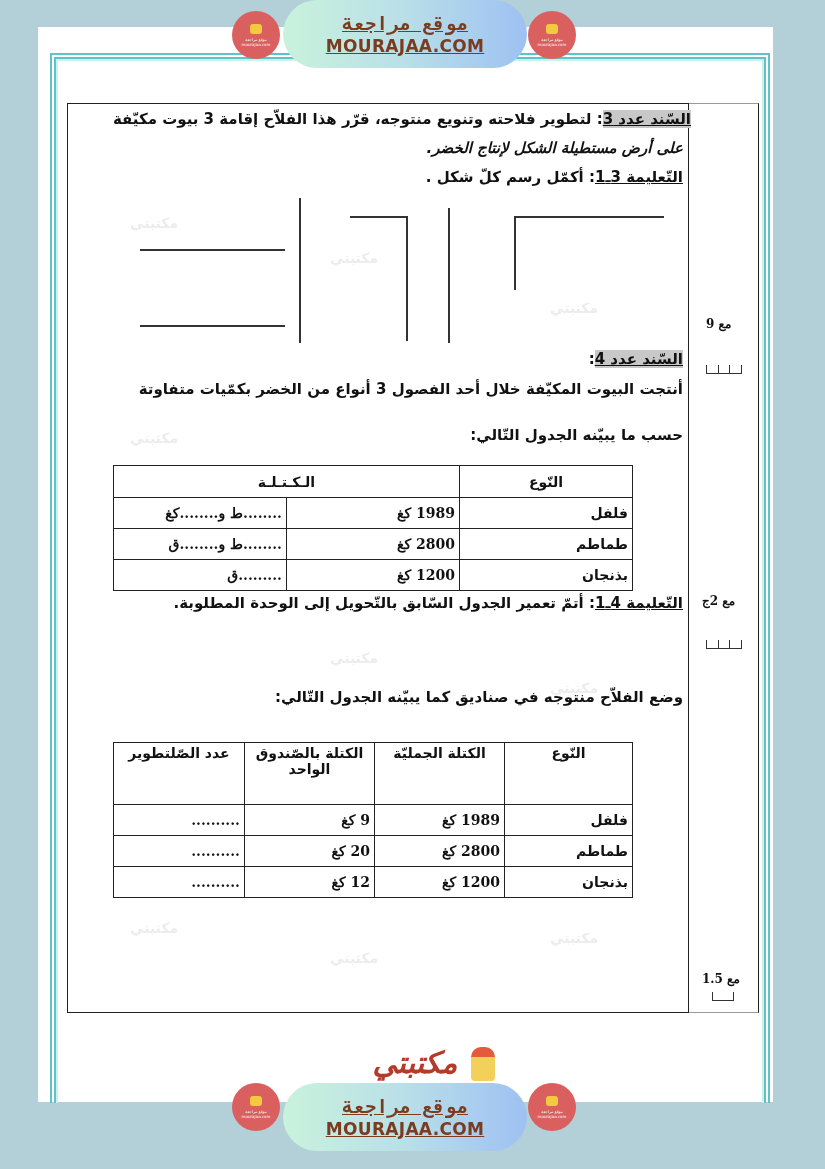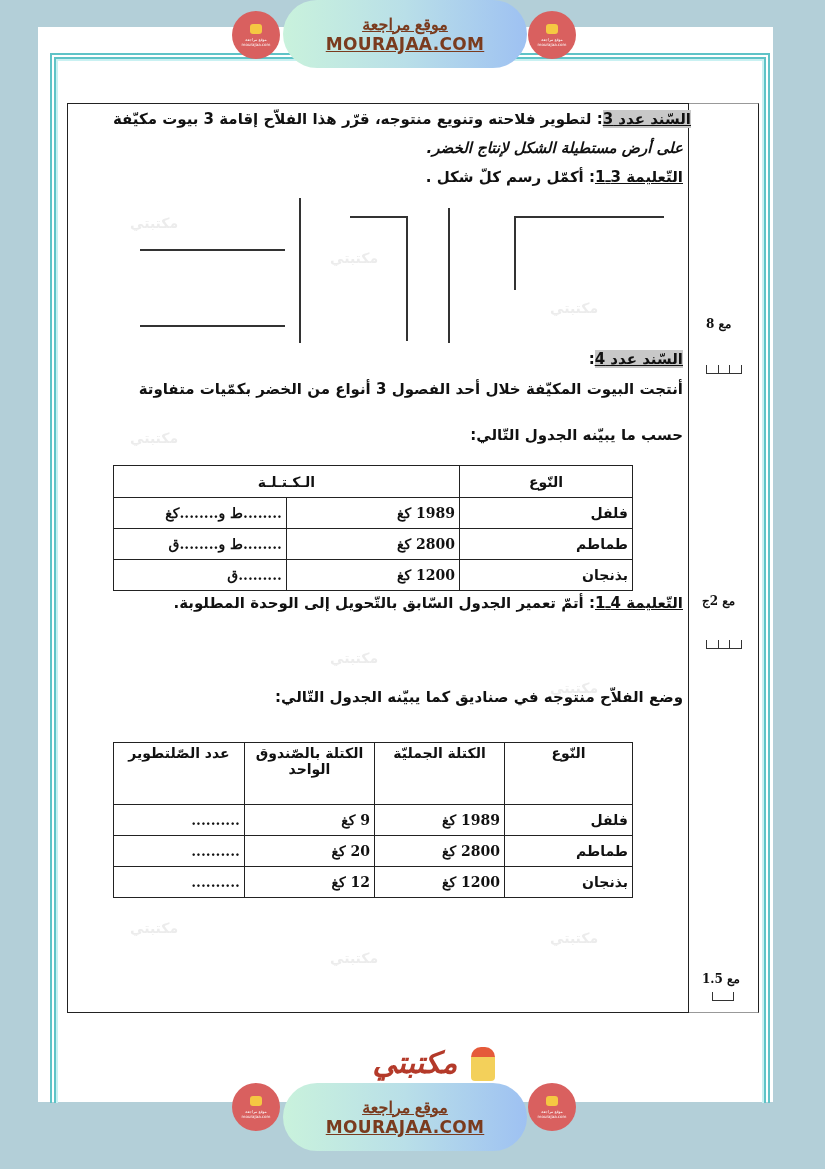--- a/index.html
+++ b/index.html
@@ -63,21 +63,21 @@
     display: flex;
   }
   .slots span { flex: 1; border-right: 1.5px solid #333; }
   .slots span:last-child { border-right: none; }
   .banner {
     position: absolute; width: 244px; height: 68px; border-radius: 34px;
     background: linear-gradient(90deg, #c9f2dc 0%, #b9dfe8 50%, #9ec1f2 100%);
     display: flex; flex-direction: column; align-items: center; justify-content: center;
     text-decoration: underline; color: #7a3b1e;
   }
-  .banner .ar { font-family: Liberation Sans, sans-serif; font-size: 16px; font-weight: bold; direction: rtl; text-decoration: underline; }
+  .banner .ar { font-family: Liberation Mono, monospace; font-size: 19px; font-weight: bold; direction: rtl; text-decoration: underline; }
   .banner .en { font-family: "DejaVu Sans", sans-serif; font-size: 17px; font-weight: bold; text-decoration: underline; letter-spacing: 0.3px; }
   .badge {
     position: absolute; width: 48px; height: 48px; border-radius: 50%;
     background: #d9605f; display: flex; flex-direction: column; align-items: center; justify-content: center;
   }
   .badge .icon {
     width: 12px; height: 10px; border-radius: 3px; background: #f5c842; margin-bottom: 3px;
   }
   .badge .lbl { font-size: 4px; color: #fff; line-height: 5px; text-align: center; }
   .logo {
@@ -194,21 +194,21 @@
   </tr>
   <tr style="height:31px;">
     <td style="font-family:'DejaVu Sans',sans-serif;">بذنجان</td>
     <td>1200 كغ</td>
     <td>12 كغ</td>
     <td>..........</td>
   </tr>
 </tbody>
   </table>
 
-<div class="grade" style="left:706px;top:317px;">مع 8</div>
+<div class="grade" style="left:706px;top:317px;">مع 9</div>
 <div class="slots" style="left:706px;top:365px;width:36px;">
     <span></span>
     <span></span>
     <span></span>
   </div>
 <div class="grade" style="left:702px;top:594px;">مع 2ج</div>
 <div class="slots" style="left:706px;top:640px;width:36px;">
     <span></span>
     <span></span>
     <span></span>

